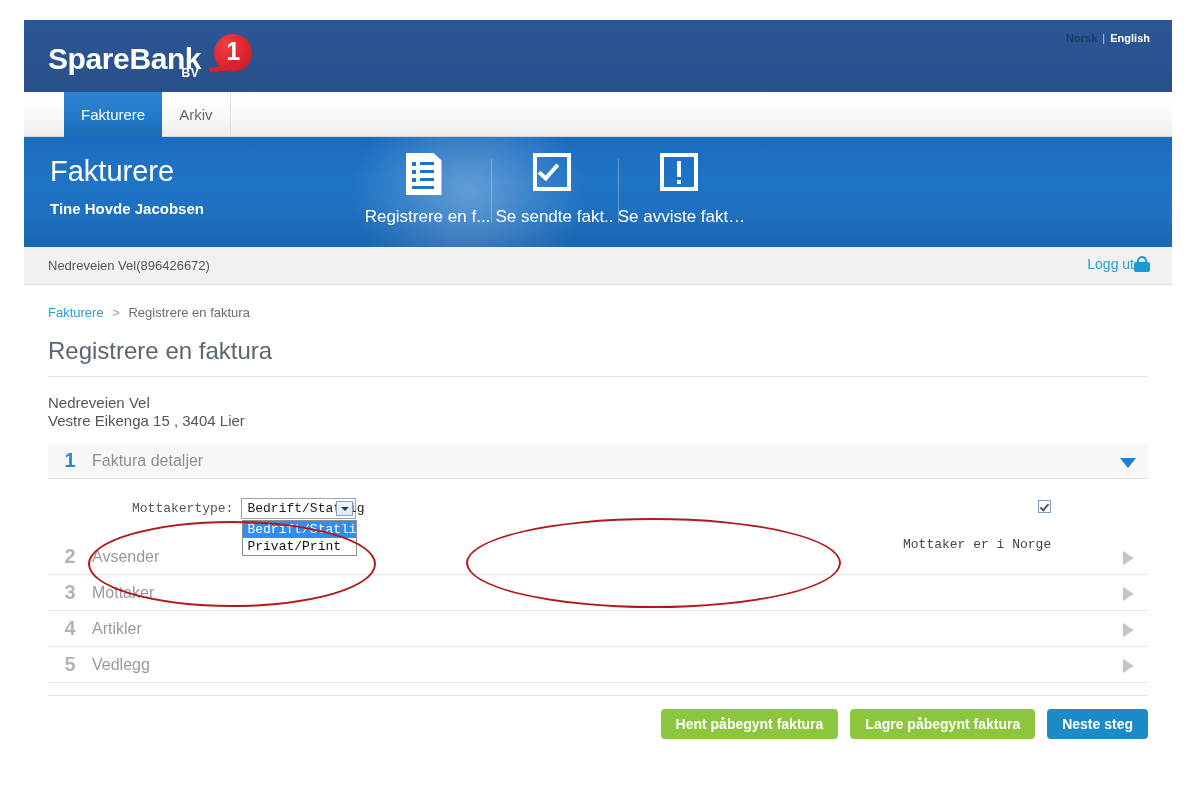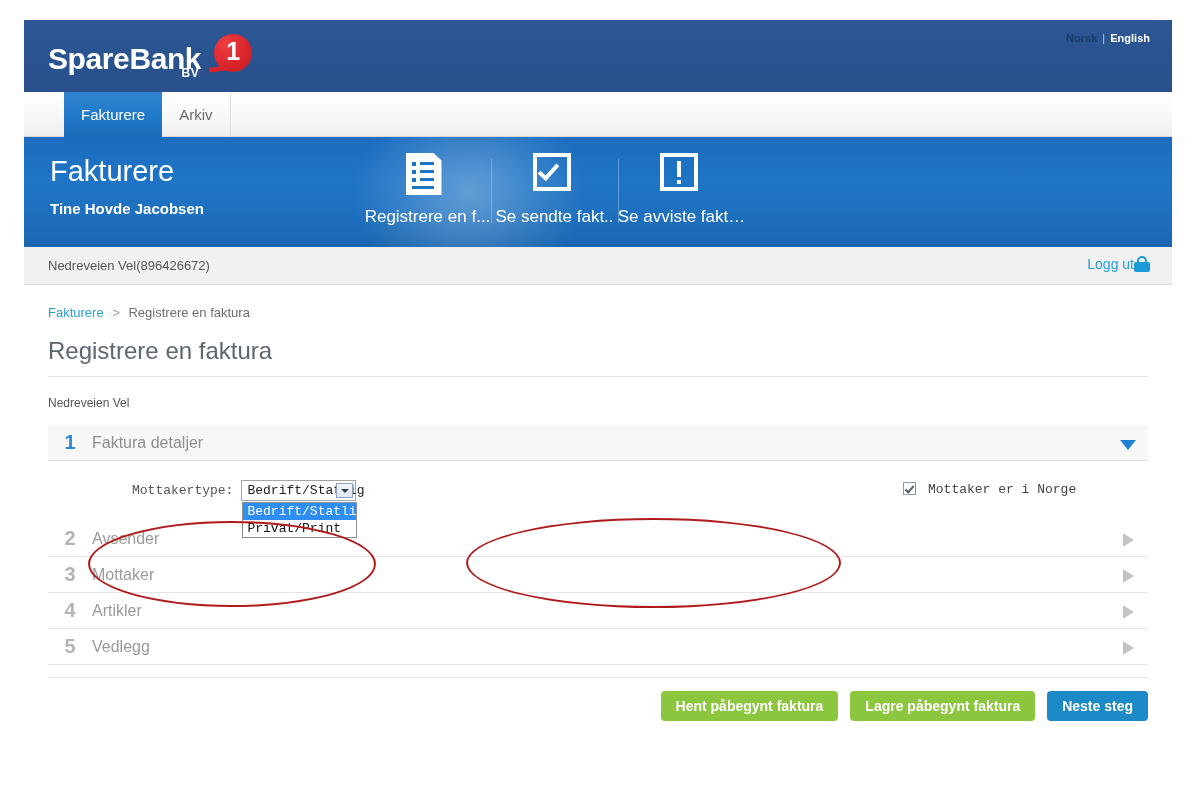--- a/index.html
+++ b/index.html
@@ -144,21 +144,21 @@
 
   
   .content { position: absolute; left: 24px; top: 285px; width: 1148px; }
   .crumbs { padding: 20px 0 0 24px; font-size: 13px; color: #6d6d6d; }
   .crumbs a { color: #2a9fd6; text-decoration: none; }
   .crumbs .sep { color: #9b9b9b; margin: 0 5px; }
   .ptitle {
     margin: 17px 0 0 24px; font-size: 24px; color: #5c6670; font-weight: normal;
   }
   .hr { margin: 11px 24px 0 24px; border-top: 1px solid #e3e3e3; }
-  .addr { margin: 17px 0 0 24px; font-size: 12px; color: #555; line-height: 18px; }
+  .addr { margin: 17px 0 0 24px; font-size: 15px; color: #555; line-height: 18px; }
 
   
   .acc { margin: 13px 24px 0 24px; }
   .acc-row {
     position: relative; height: 36px; display: flex; align-items: center;
     border-bottom: 1px solid #e6e6e6; cursor: pointer;
   }
   .acc-row.open { background: #f7f7f7; border-bottom: 1px solid #dedede; }
   .acc-num {
     width: 44px; text-align: center; font-size: 20px; font-weight: bold; color: #b4b4b4;
@@ -195,21 +195,21 @@
     border-left: 4px solid transparent; border-right: 4px solid transparent;
   }
   .sel.wide { width: 220px; }
   .sel.narrow { width: 115px; }
   .optlist {
     position: absolute; left: 0; top: 21px; width: 115px;
     background: #ffffff; border: 1px solid #8e8e8e; z-index: 30;
   }
   .opt { font-size: 13px; padding: 1px 4px; color: #111; white-space: nowrap; cursor: pointer; }
   .opt.selected { background: #2f8ef5; color: #ffffff; }
-  .cbwrap { position: absolute; display: flex; align-items: flex-start; gap: 12px; }
+  .cbwrap { position: absolute; display: flex; align-items: flex-end; gap: 24px; flex-direction: column; }
   .cb {
     width: 13px; height: 13px; border: 1px solid #7f9db9; background: #fdfdfd;
     position: relative; cursor: pointer;
   }
   .cb .mk {
     position: absolute; left: 3px; top: 1px; width: 5px; height: 9px;
     border-right: 2px solid #4b5a68; border-bottom: 2px solid #4b5a68;
     transform: rotate(42deg);
   }
   .cb-label { font-size: 13px; color: #444; }
@@ -323,20 +323,21 @@
       <a href="#">Fakturere</a>
       <span class="sep">&gt;</span>
       <span>Registrere en faktura</span>
     </div>
 
     <h1 class="ptitle">Registrere en faktura</h1>
     <div class="hr"></div>
 
     <div class="addr">
       <div>Nedreveien Vel</div>
+      <div>Vestre Eikenga 15 , 3404 Lier</div>
     </div>
 
     <div class="acc">
 
       <div class="acc-row open">
         <div class="acc-num">1</div>
         <div class="acc-lbl">Faktura detaljer</div>
         <div class="chev-down"></div>
       </div>
 

